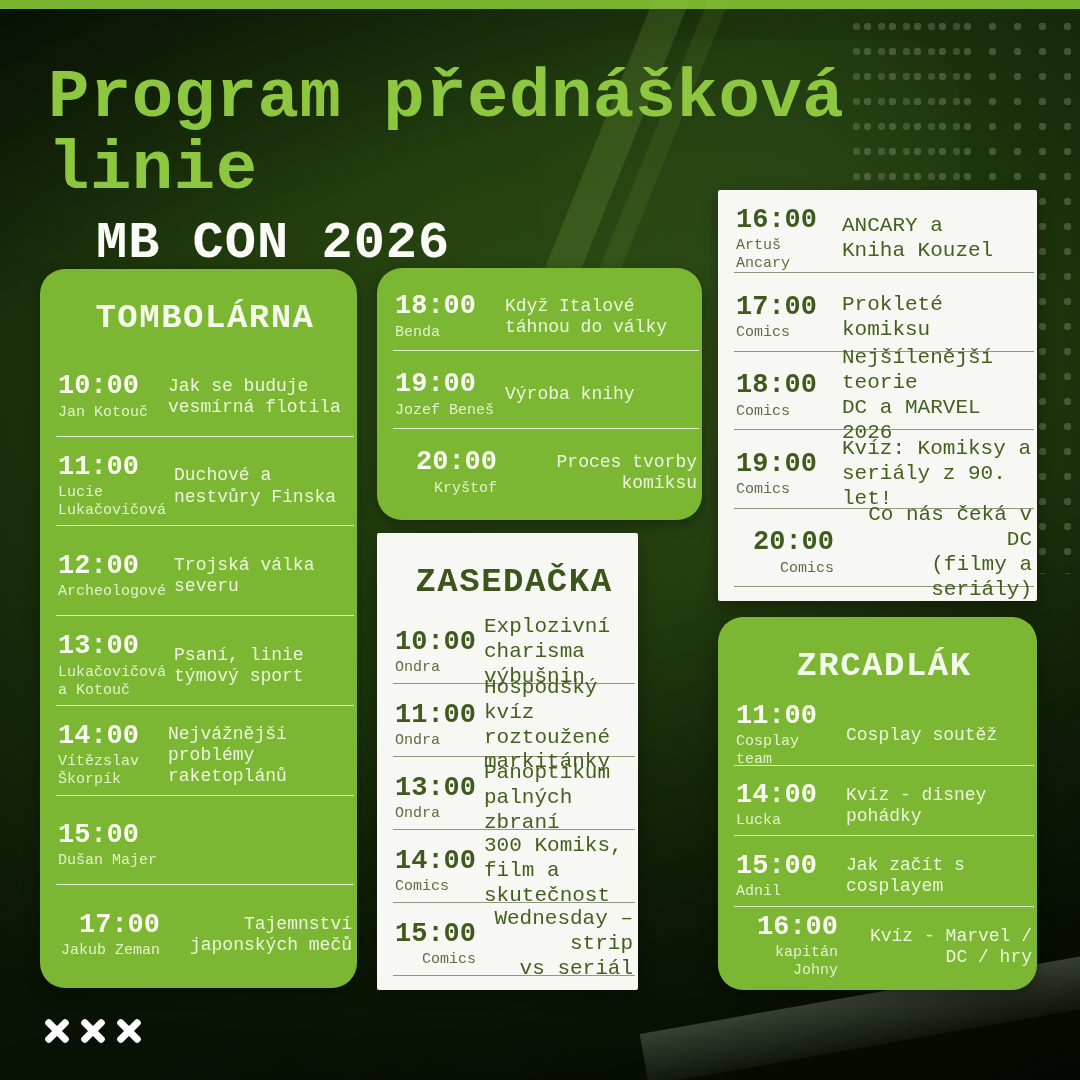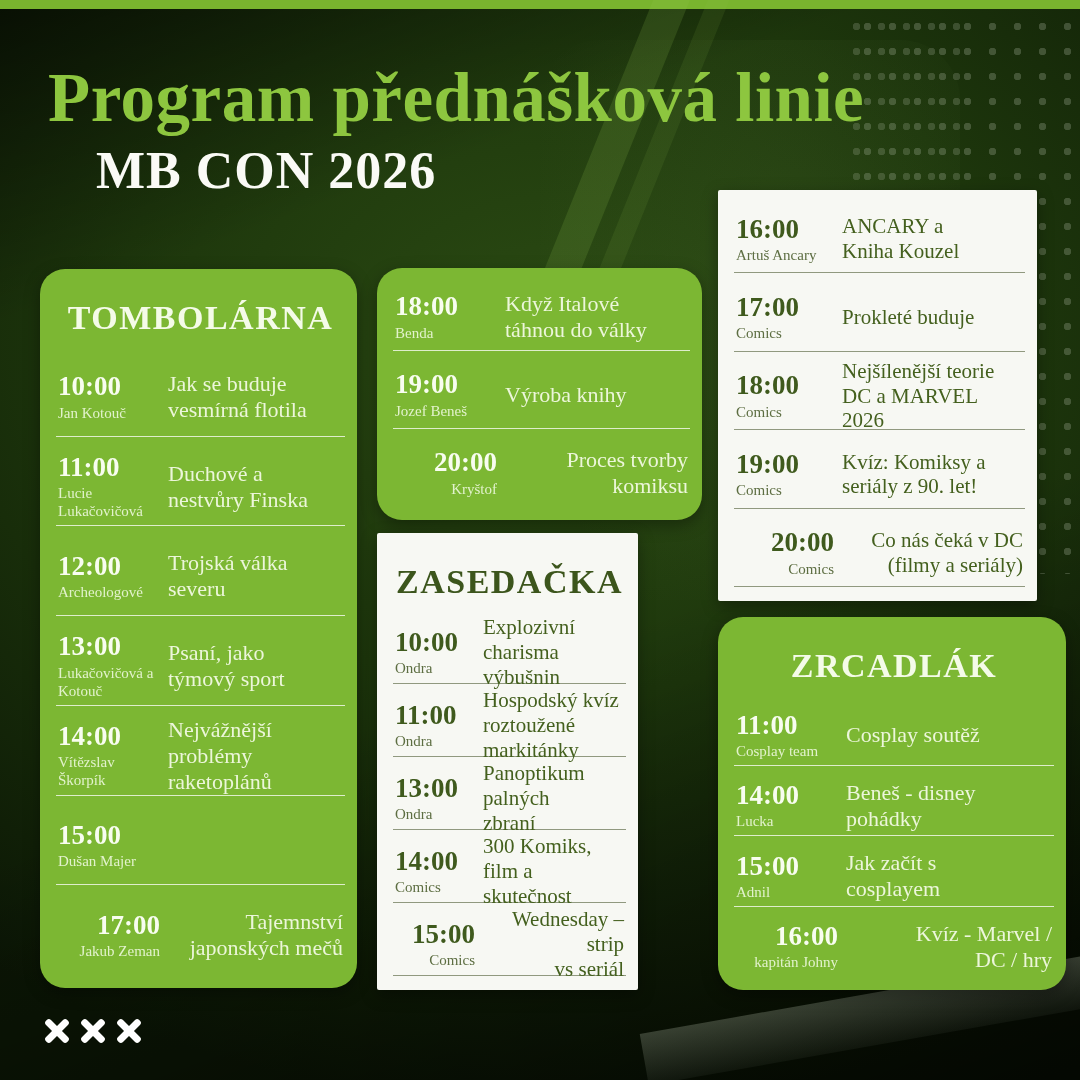--- a/index.html
+++ b/index.html
@@ -1,18 +1,18 @@
 <!DOCTYPE html>
 <html><head>
 <meta charset="utf-8">
 <style>
   html,body{margin:0;padding:0;background:#0a1205;}
   .canvas{
     position:relative;width:1080px;height:1080px;overflow:hidden;
-    font-family:Liberation Serif, serif;
+    font-family:Liberation Mono, monospace;
     background:
       linear-gradient(160deg, rgba(0,0,0,0.60) 0%, rgba(0,0,0,0) 22%, rgba(0,0,0,0) 58%, rgba(0,0,0,0.65) 100%),
       radial-gradient(ellipse 980px 760px at 52% 32%, #2b4b13 0%, #1d360c 46%, #0b1605 100%);
   }
   .top-strip{position:absolute;top:0;left:0;right:0;height:9px;background:#79b42e;}
   
   .dots{
     position:absolute;right:0;top:14px;width:225px;height:560px;opacity:.75;
     background-image:radial-gradient(circle, rgba(175,185,165,0.38) 3.5px, rgba(0,0,0,0) 4px);
     background-size:25px 25px;pointer-events:none;
@@ -28,50 +28,50 @@
   .watermark{position:absolute;left:540px;top:40px;width:420px;height:560px;border-radius:60px;
     background:radial-gradient(ellipse 280px 420px at 60% 40%, rgba(120,160,80,0.10), rgba(0,0,0,0));pointer-events:none;}
   .band{position:absolute;left:640px;top:985px;width:560px;height:52px;transform:rotate(-10deg);
     background:linear-gradient(180deg, rgba(165,175,155,0.30), rgba(90,100,85,0.12));pointer-events:none;}
 
   .header{position:absolute;left:48px;top:62px;width:990px;}
   .title-green{color:#8dc63f;font-weight:bold;font-size:69px;letter-spacing:0.5px;line-height:1.05;}
   .title-white{color:#fafaf6;font-weight:bold;font-size:52px;letter-spacing:1px;line-height:1.05;margin-top:10px;margin-left:48px;}
 
   .board{position:absolute;border-radius:2px;display:flex;flex-direction:column;
-    padding:16px 12px 14px 16px;box-sizing:border-box;box-shadow:0 5px 16px rgba(0,0,0,0.35);gap:11px;}
+    padding:16px 3px 14px 16px;box-sizing:border-box;box-shadow:0 5px 16px rgba(0,0,0,0.35);gap:11px;}
   .board.green{background:#7cb733;border-radius:25px;}
   .board.white{background:#f7f8f3;}
   .board-title{text-align:center;font-weight:bold;font-size:34px;letter-spacing:1.5px;margin:14px 0 10px 0;}
   .board.green .board-title{color:#f4fbe8;}
   .board.white .board-title{color:#3c551c;}
 
   .row{flex:1;display:flex;align-items:center;gap:8px;border-bottom:1.5px solid rgba(255,255,255,0.75);
     padding:6px 2px;min-height:0;}
   .board.white .row{border-bottom:1.5px solid rgba(75,90,50,0.60);}
   .row:last-child{border-bottom:none;text-align:right;}
   .left-col{flex:0 0 102px;align-self:center;}
   .board.white .left-col{flex-basis:80px;}
   .board.wide-speaker .left-col{flex-basis:98px;}
   .time{font-weight:bold;font-size:27px;line-height:1.05;}
   .speaker{font-size:15px;line-height:1.2;margin-top:3px;}
-  .etitle{flex:1;font-size:22px;line-height:1.18;white-space:pre-line;}
+  .etitle{flex:1;font-size:18px;line-height:1.18;white-space:pre-line;}
   .board.white .etitle{font-size:21px;}
   .board.green .time{color:#f8fdf0;}
   .board.green .speaker{color:rgba(240,250,225,0.88);}
   .board.green .etitle{color:#ecf6da;}
   .board.white .time{color:#3f5a1d;}
   .board.white .speaker{color:#5d6e42;}
   .board.white .etitle{color:#44601e;}
 
   #board-0{left:40px;top:269px;width:317px;height:719px;}
   #board-1{left:377px;top:268px;width:325px;height:252px;}
   #board-2{left:377px;top:533px;width:261px;height:457px;}
   #board-3{left:718px;top:190px;width:319px;height:411px;}
-  #board-4{left:718px;top:617px;width:348px;height:373px;}
+  #board-4{left:718px;top:617px;width:319px;height:373px;}
 
   .x-marks{position:absolute;left:44px;top:1018px;display:flex;gap:10px;}
   .xmark{position:relative;width:26px;height:26px;}
   .xmark::before,.xmark::after{content:"";position:absolute;left:50%;top:50%;width:30px;height:7px;
     background:#fff;border-radius:3px;}
   .xmark::before{transform:translate(-50%,-50%) rotate(45deg);}
   .xmark::after{transform:translate(-50%,-50%) rotate(-45deg);}
 </style>
 </head>
 <body>
@@ -114,21 +114,21 @@
           <div class="speaker">Archeologové</div>
         </div>
         <div class="etitle">Trojská válka
 severu</div>
       </div>
       <div class="row">
         <div class="left-col">
           <div class="time">13:00</div>
           <div class="speaker">Lukačovičová a Kotouč</div>
         </div>
-        <div class="etitle">Psaní, jako
+        <div class="etitle">Psaní, linie
 týmový sport</div>
       </div>
       <div class="row">
         <div class="left-col">
           <div class="time">14:00</div>
           <div class="speaker">Vítězslav Škorpík</div>
         </div>
         <div class="etitle">Nejvážnější
 problémy
 raketoplánů</div>
@@ -223,21 +223,21 @@
           <div class="speaker">Artuš Ancary</div>
         </div>
         <div class="etitle">ANCARY a
 Kniha Kouzel</div>
       </div>
       <div class="row">
         <div class="left-col">
           <div class="time">17:00</div>
           <div class="speaker">Comics</div>
         </div>
-        <div class="etitle">Prokleté buduje</div>
+        <div class="etitle">Prokleté komiksu</div>
       </div>
       <div class="row">
         <div class="left-col">
           <div class="time">18:00</div>
           <div class="speaker">Comics</div>
         </div>
         <div class="etitle">Nejšílenější teorie
 DC a MARVEL 2026</div>
       </div>
       <div class="row">
@@ -264,21 +264,21 @@
           <div class="time">11:00</div>
           <div class="speaker">Cosplay team</div>
         </div>
         <div class="etitle">Cosplay soutěž</div>
       </div>
       <div class="row">
         <div class="left-col">
           <div class="time">14:00</div>
           <div class="speaker">Lucka</div>
         </div>
-        <div class="etitle">Beneš - disney
+        <div class="etitle">Kvíz - disney
 pohádky</div>
       </div>
       <div class="row">
         <div class="left-col">
           <div class="time">15:00</div>
           <div class="speaker">Adnil</div>
         </div>
         <div class="etitle">Jak začít s
 cosplayem</div>
       </div>

